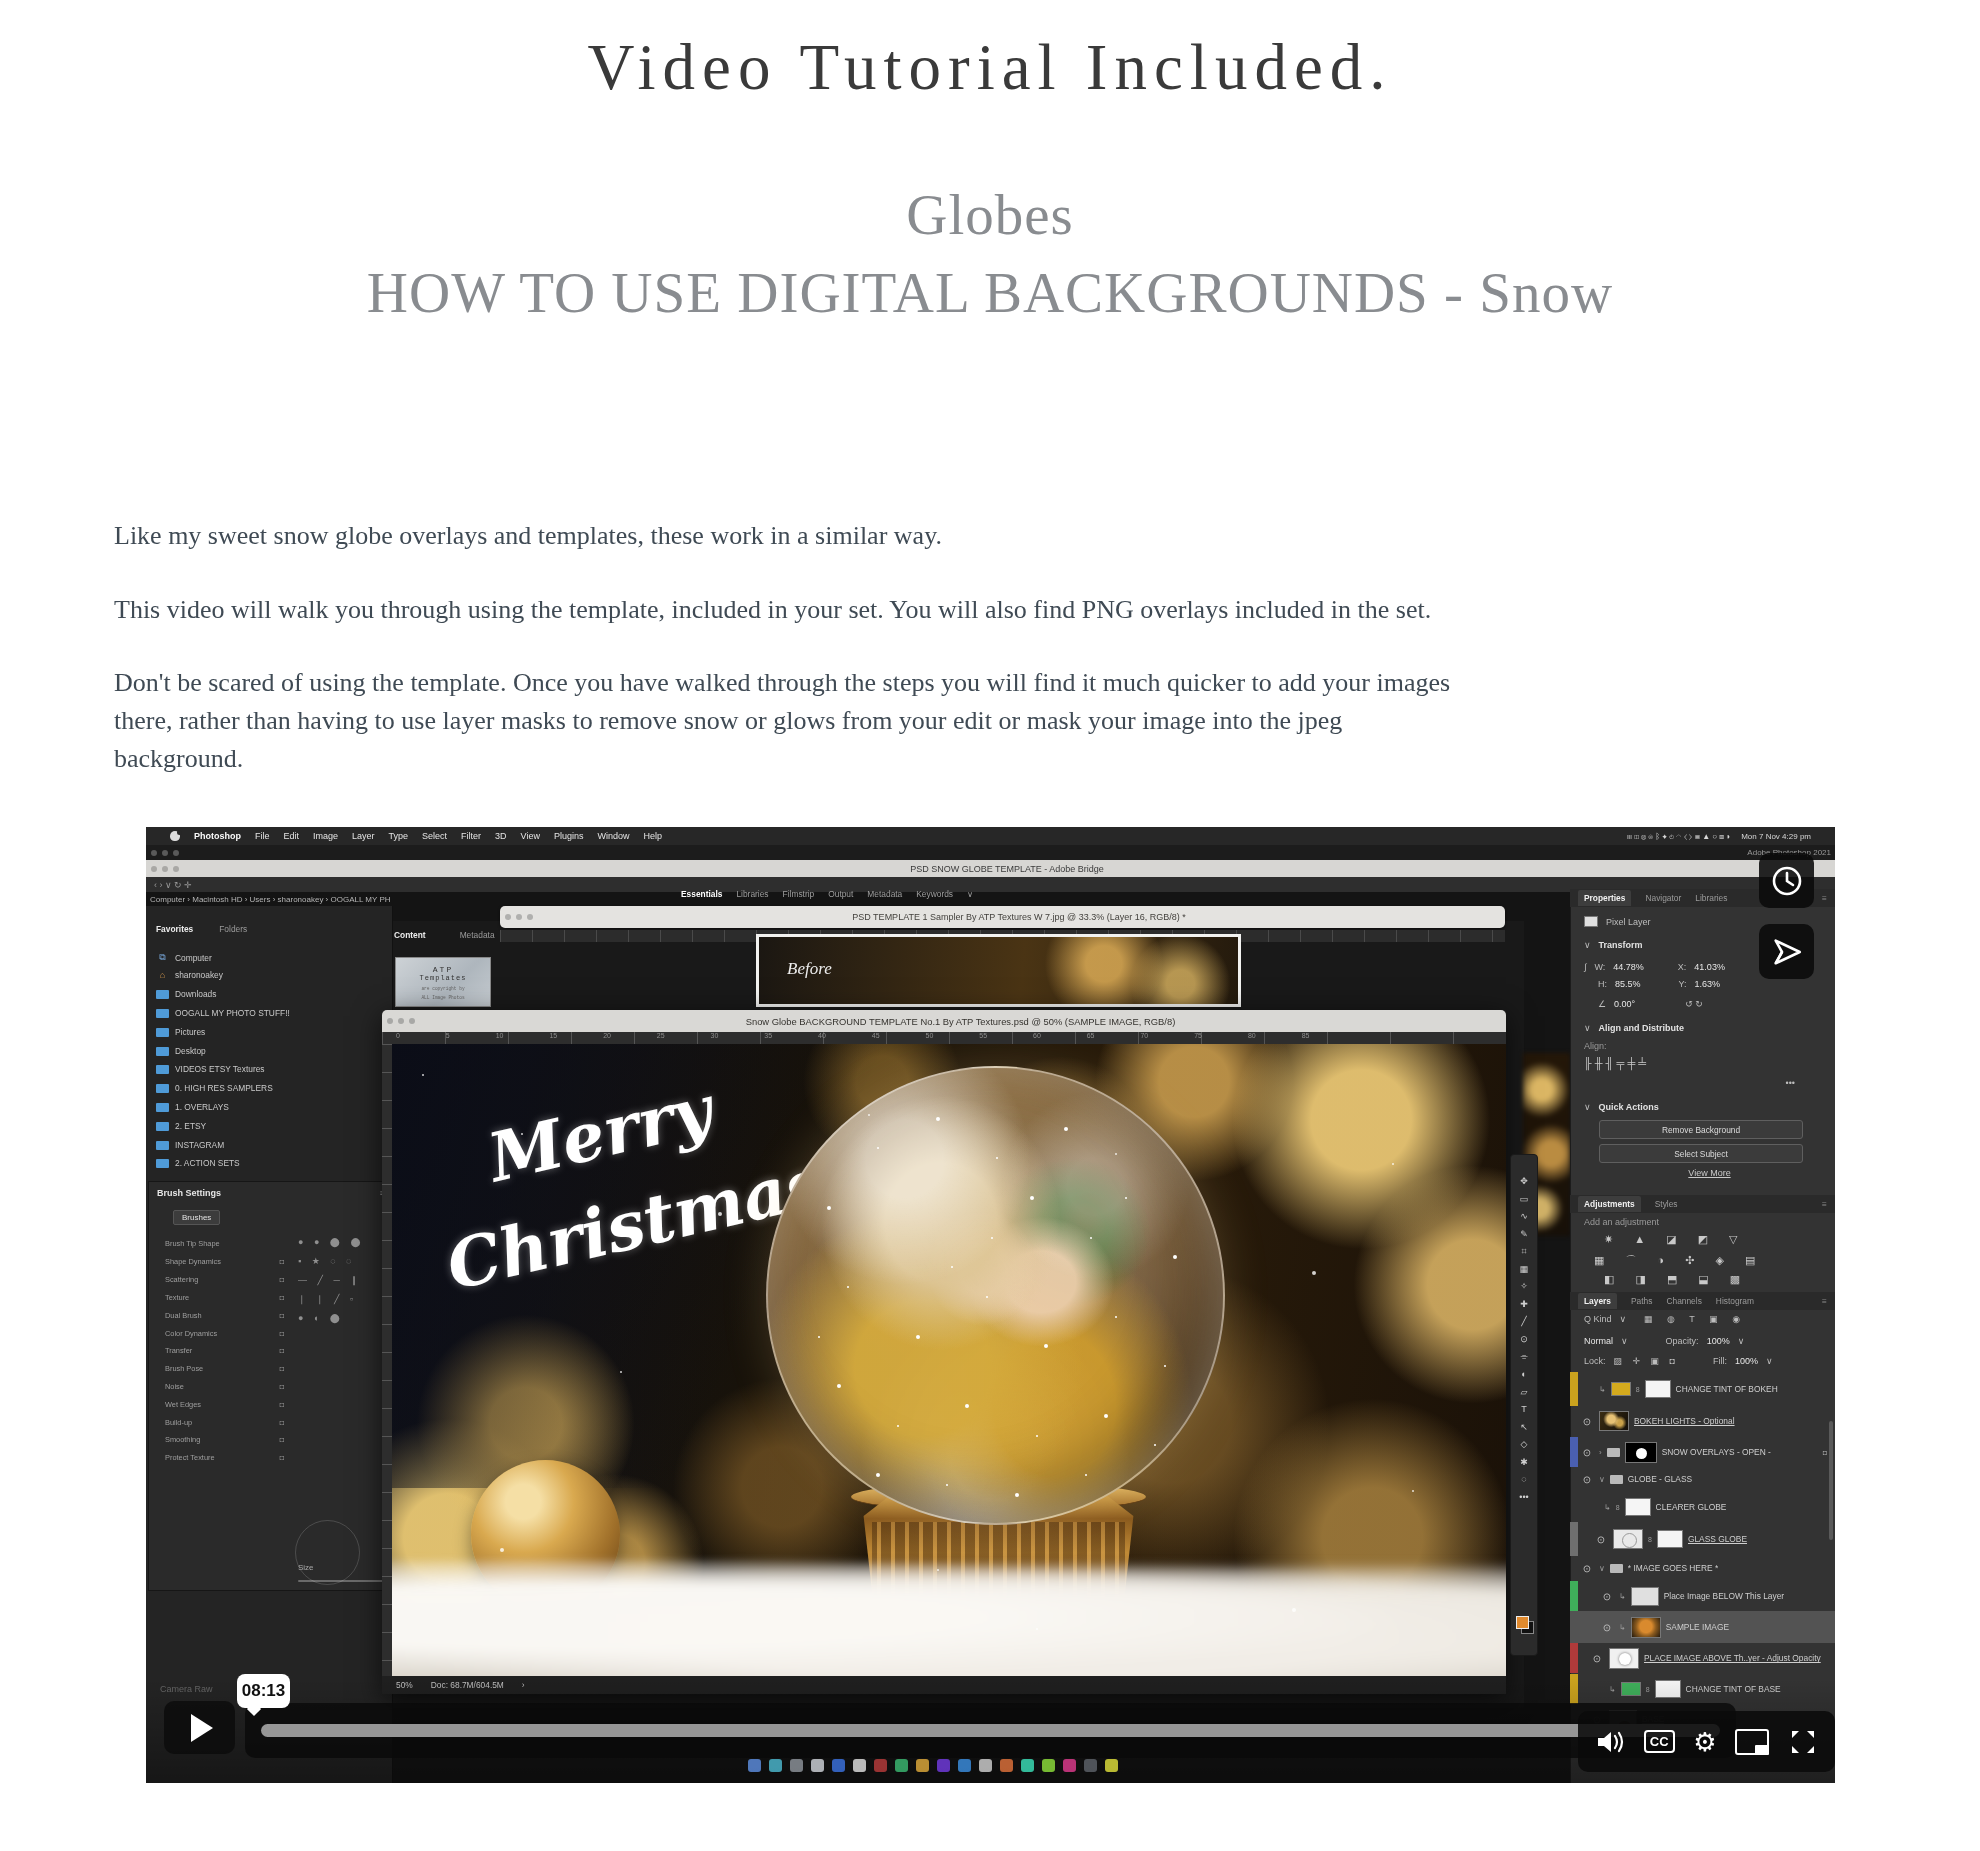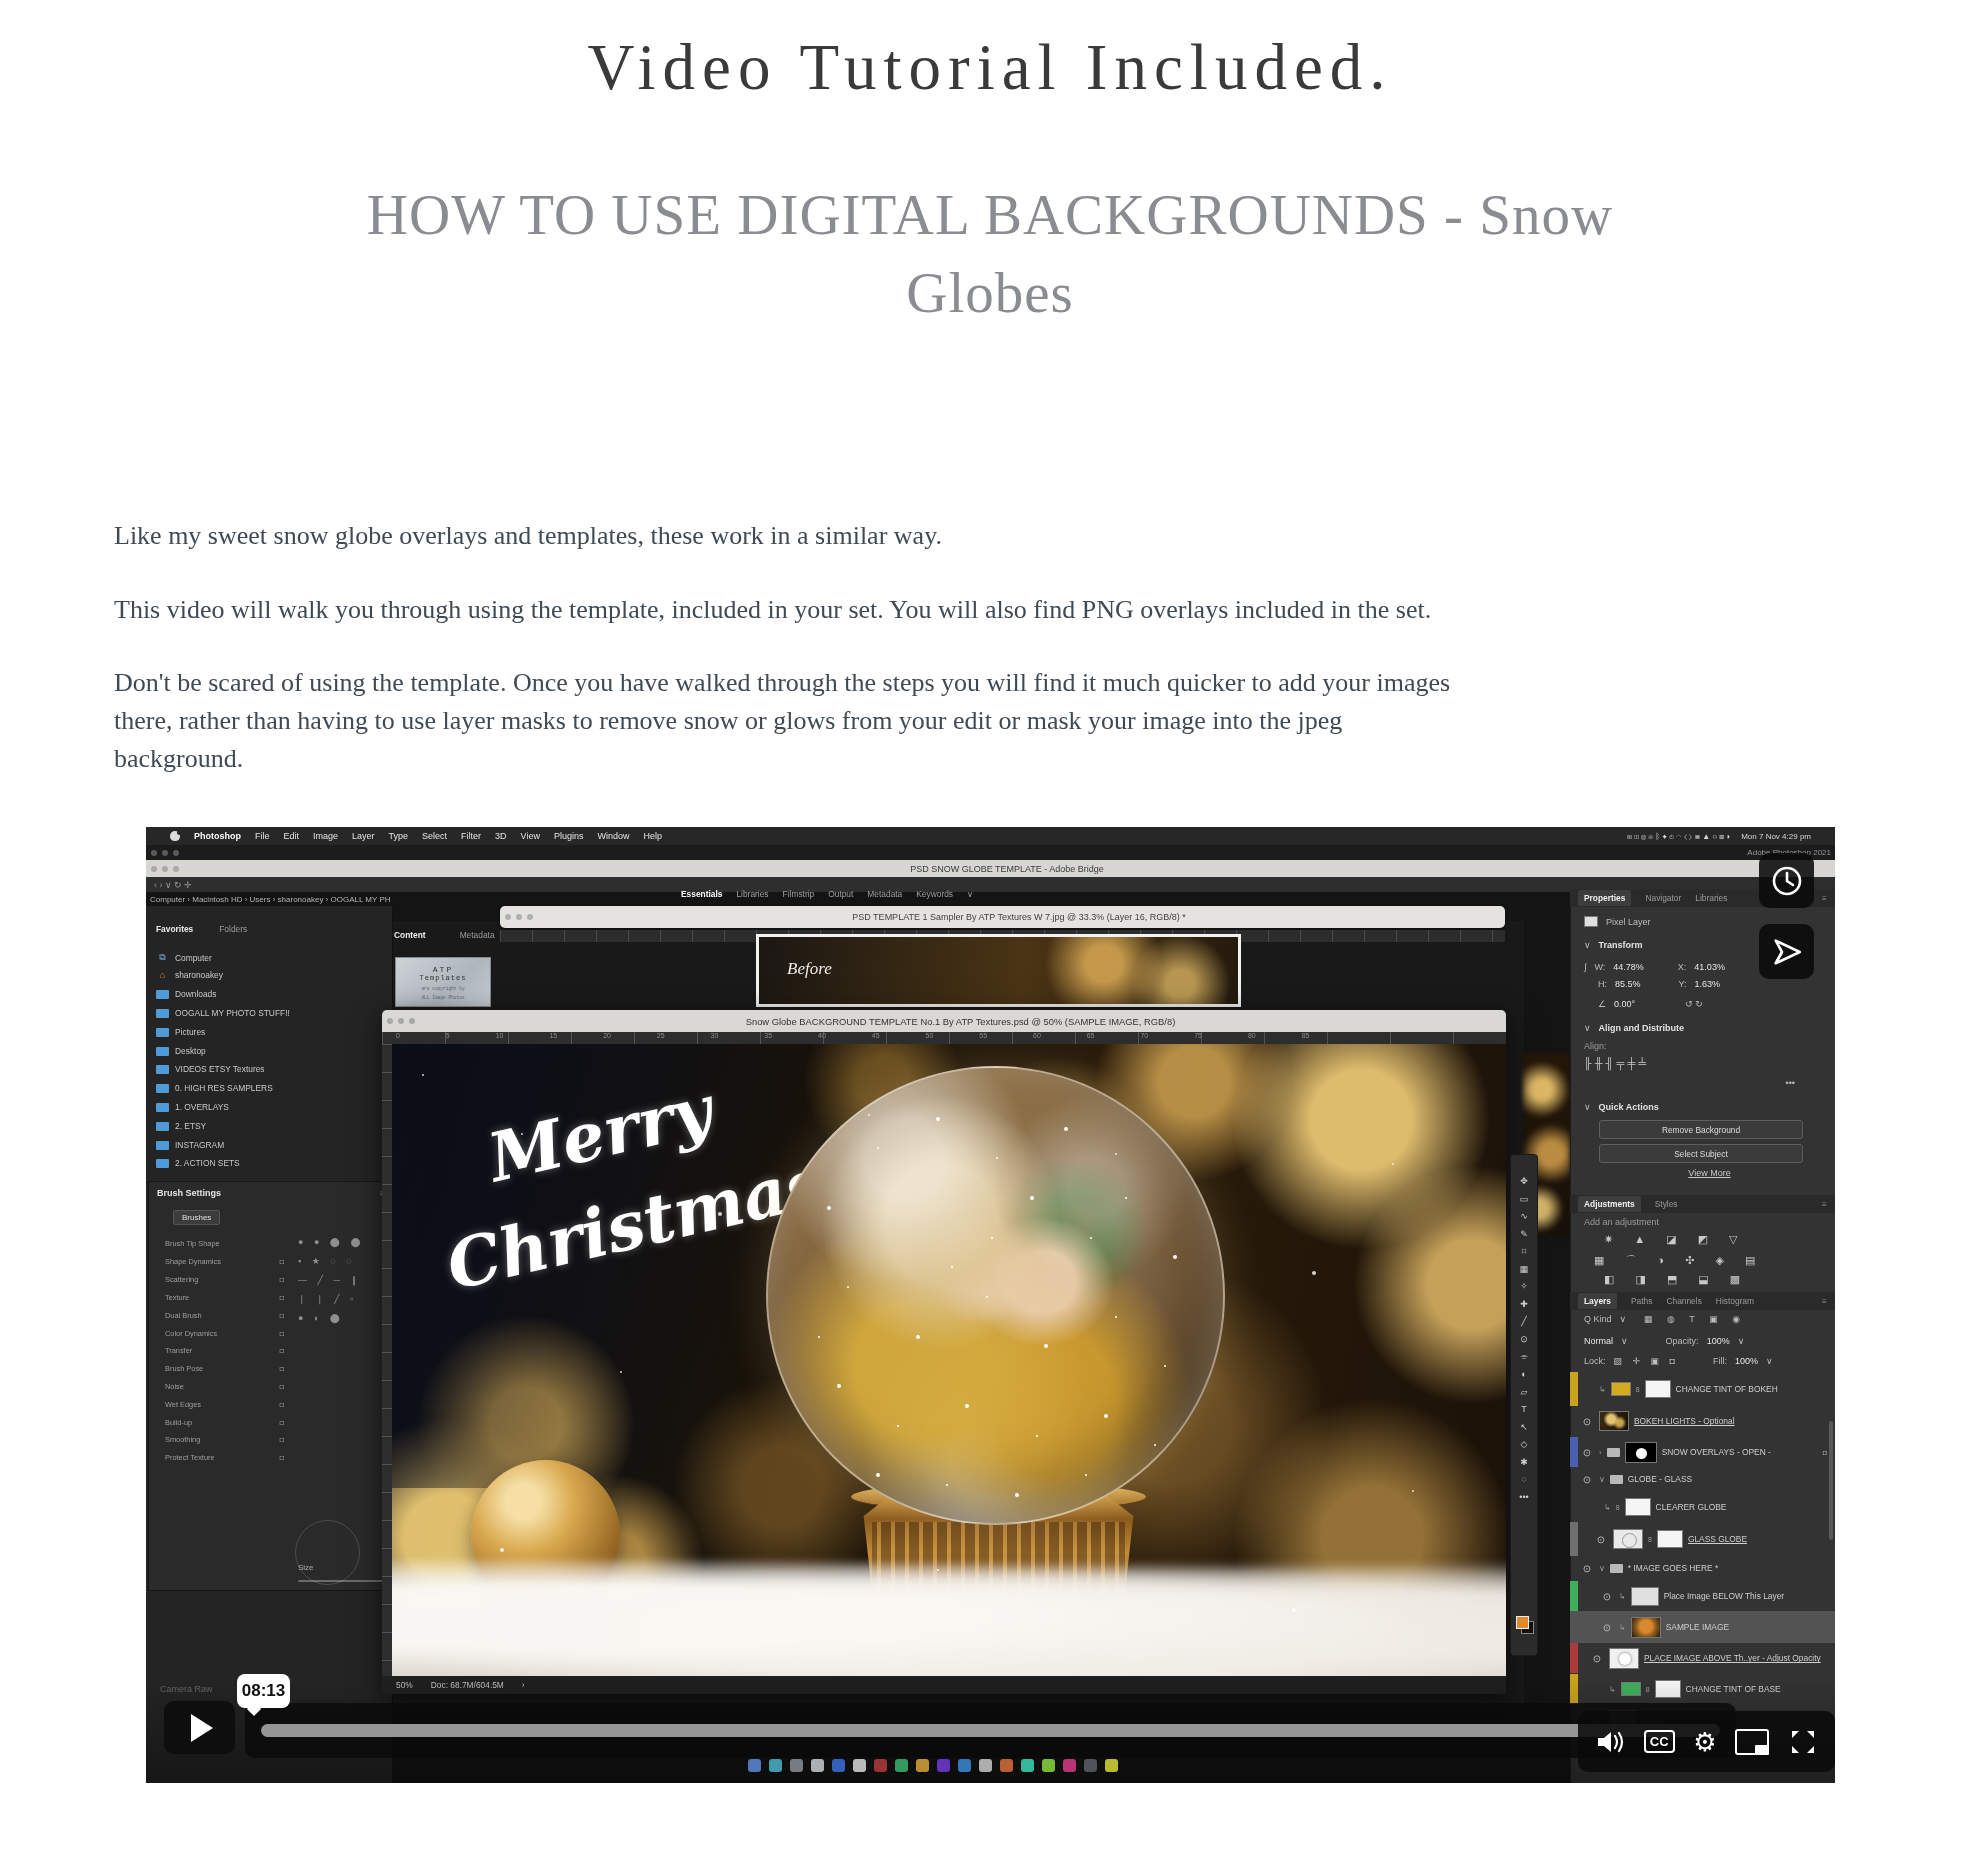--- a/index.html
+++ b/index.html
@@ -224,22 +224,22 @@
   .gear{color:#fff;font-size:26px;line-height:1;}
   .pip{position:relative;width:30px;height:22px;border:2px solid #fff;border-radius:3px;}
   .pip i{position:absolute;right:-2px;bottom:-2px;width:14px;height:10px;background:#fff;border-radius:1px;}
   svg{display:block;}
 </style>
 </head>
 <body>
 
 <div class="page-title">Video Tutorial Included.</div>
 <div class="page-heading">
+  <div>Globes</div>
   <div>HOW TO USE DIGITAL BACKGROUNDS - Snow</div>
-  <div>Globes</div>
 </div>
 <div class="copy">
   <p>Like my sweet snow globe overlays and templates, these work in a similar way.</p>
   <p>This video will walk you through using the template, included in your set. You will also find PNG overlays included in the set.</p>
   <p>Don't be scared of using the template. Once you have walked through the steps you will find it much quicker to add your images there, rather than having to use layer masks to remove snow or glows from your edit or mask your image into the jpeg background.</p>
 </div>
 
 <div id="video">
 
   <div class="menubar abs">

